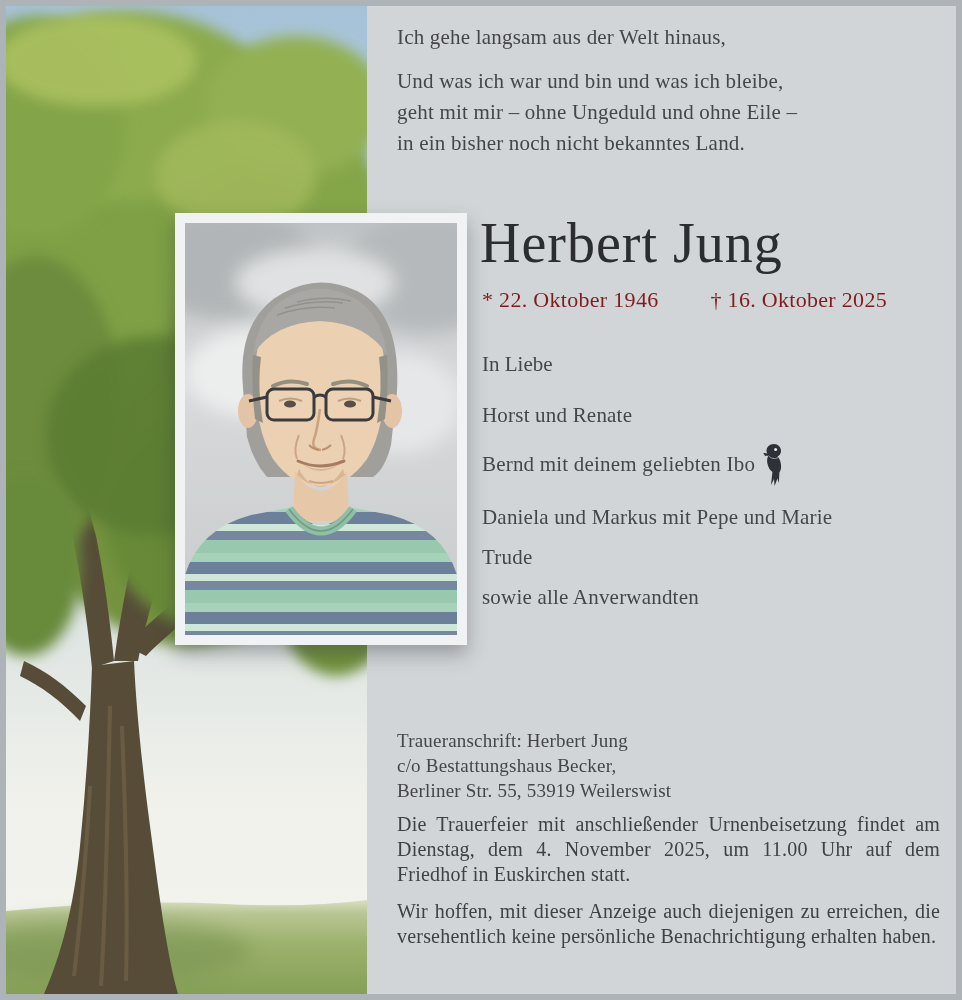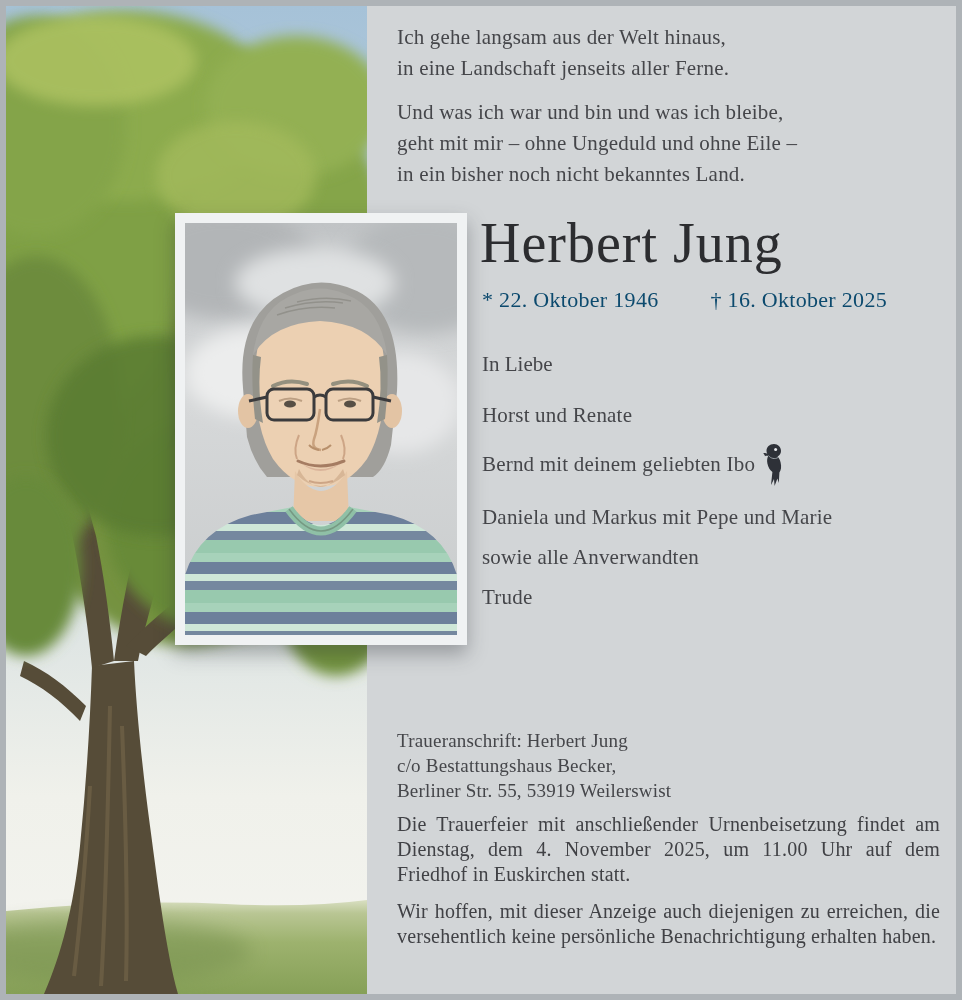--- a/index.html
+++ b/index.html
@@ -34,21 +34,21 @@
     color:#45464a; letter-spacing:.2px;
   }
   .stanza-gap { height:13px; }
   .title {
     position:absolute; left:480px; top:212px;
     font-size:56px; line-height:62px;
     color:#2c2d30; letter-spacing:1px; font-weight:400;
   }
   .dates {
     position:absolute; left:482px; top:287px;
-    font-size:22px; color:#0c4a6e; letter-spacing:.3px;
+    font-size:22px; color:#7f1d1d; letter-spacing:.3px;
   }
   .dates .birth { margin-right:52px; }
   .salutation {
     position:absolute; left:482px; top:352px;
     font-size:21px; color:#45464a;
   }
   .mourners {
     position:absolute; left:482px; top:403px;
     font-size:21px; color:#45464a; letter-spacing:.2px;
   }
@@ -132,21 +132,20 @@
       <ellipse cx="260" cy="350" rx="85" ry="80" fill="#628336" opacity="0.85" filter="url(#soft)"></ellipse>
       <ellipse cx="330" cy="585" rx="60" ry="85" fill="#71923e" filter="url(#soft)"></ellipse>
       <ellipse cx="20" cy="560" rx="55" ry="90" fill="#688a3a" filter="url(#soft)"></ellipse>
       <ellipse cx="90" cy="55" rx="100" ry="45" fill="#b0c464" opacity="0.8" filter="url(#soft)"></ellipse>
       <ellipse cx="230" cy="170" rx="80" ry="55" fill="#a3ba5c" opacity="0.8" filter="url(#soft)"></ellipse>
     </g>
   </svg>
 
   <div class="poem">
     <div>Ich gehe langsam aus der Welt hinaus,</div>
-    <div>in eine Landschaft jenseits aller Ferne.</div>
     <div class="stanza-gap"></div>
     <div>Und was ich war und bin und was ich bleibe,</div>
     <div>geht mit mir – ohne Ungeduld und ohne Eile –</div>
     <div>in ein bisher noch nicht bekanntes Land.</div>
   </div>
 
   <div class="title">Herbert Jung</div>
   <div class="dates">
     <span class="birth">* 22. Oktober 1946</span><span class="death">† 16. Oktober 2025</span>
   </div>
@@ -163,24 +162,24 @@
           <path d="M12,1 C7.5,1 4.5,4 4.5,8 C4.5,9 4.8,10 5.3,10.8 C4,9.8 2.5,9.6 1.2,10.4 C2.2,11 2.8,12 3,13.2 C4,12.6 5.2,12.6 6.2,13.1 C5.2,15 4.8,17.5 5.4,20.5 C6.2,24.5 8.2,27.5 10.4,29 L9,42 L12,36 L12.6,43 L15.4,35.5 L16.8,40 L17.4,29.5 C19.1,27.2 19.6,23.4 18.6,19.4 C18,17 16.9,15 15.6,13.6 C17.7,12.4 19,10.3 19,8 C19,4 15.9,1 12,1 Z"></path>
         </g>
         <circle cx="13.6" cy="6.4" r="1.5" fill="#e8eaec"></circle>
         <path d="M6.5,12.5 C8.5,15.5 13,16.5 16,14.5" stroke="#9aa0a6" stroke-width="1" fill="none"></path>
       </svg>
     </div>
     <div class="mourner">
       <span>Daniela und Markus mit Pepe und Marie</span>
     </div>
     <div class="mourner">
+      <span>Trude</span>
+    </div>
+    <div class="mourner">
       <span>sowie alle Anverwandten</span>
-    </div>
-    <div class="mourner">
-      <span>Trude</span>
     </div>
   </div>
 
   <div class="address">
     <div>Traueranschrift: Herbert Jung</div>
     <div>c/o Bestattungshaus Becker,</div>
     <div>Berliner Str. 55, 53919 Weilerswist</div>
   </div>
 
   <div class="para para1">Die Trauerfeier mit anschließender Urnenbeisetzung findet am Dienstag, dem 4. November 2025, um 11.00 Uhr auf dem Friedhof in Euskirchen statt.</div>

